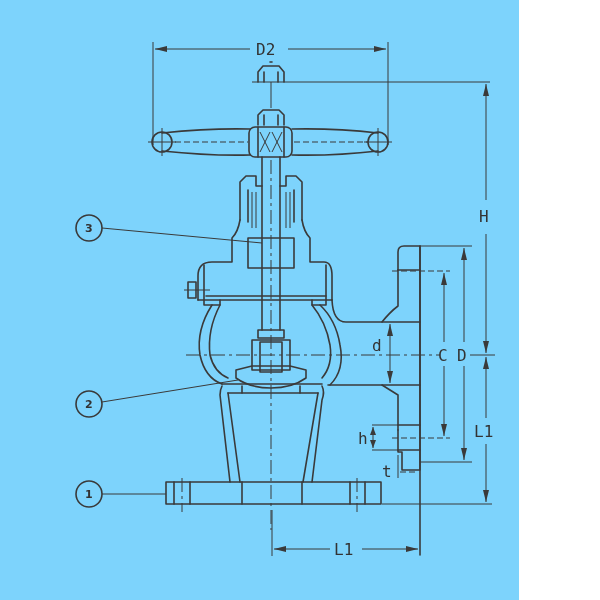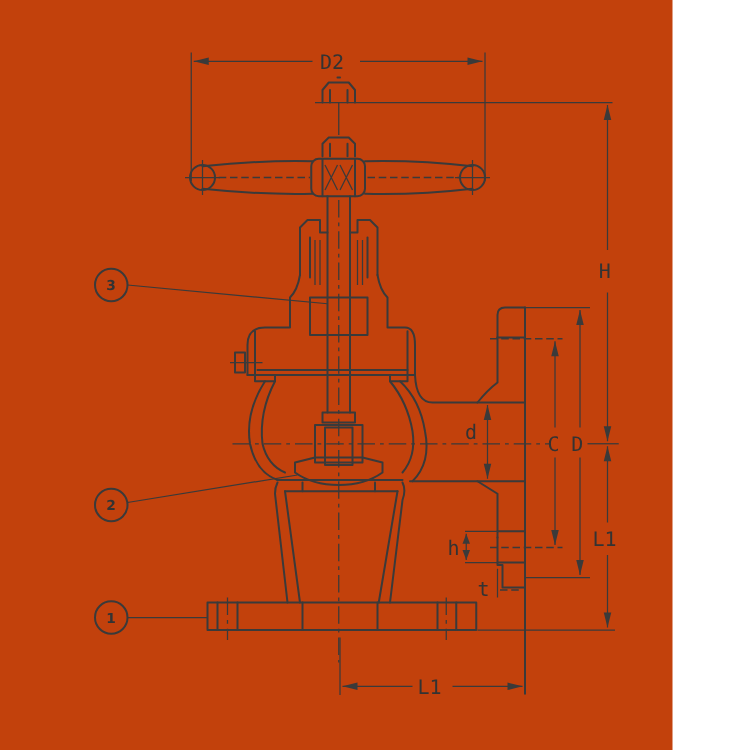--- a/index.html
+++ b/index.html
@@ -1,17 +1,17 @@
 <!DOCTYPE html>
 <html><head>
 <meta charset="utf-8">
 <style>
   html,body{margin:0;padding:0;background:#ffffff;}
   body{width:600px;height:600px;overflow:hidden;}
-  #stage{position:relative;width:538px;height:600px;background:#c2410c;}
+  #stage{position:relative;width:476px;height:600px;background:#7dd3fc;padding-left:43px;}
   svg{position:absolute;left:0;top:0;}
   .ln{stroke:#3a3a3a;stroke-width:1.6;fill:none;stroke-linejoin:round;stroke-linecap:round;}
   .thin{stroke:#3a3a3a;stroke-width:1;fill:none;}
   .ctr{stroke:#3a3a3a;stroke-width:1;fill:none;stroke-dasharray:14 4 3 4;}
   .dash{stroke:#3a3a3a;stroke-width:1.2;fill:none;stroke-dasharray:6 3;}
   .dimtxt{font-family:"DejaVu Sans Mono", monospace;font-size:16px;fill:#333;}
   .bubtxt{font-family:"DejaVu Sans", sans-serif;font-size:11px;font-weight:bold;fill:#333;}
 </style>
 </head>
 <body>

